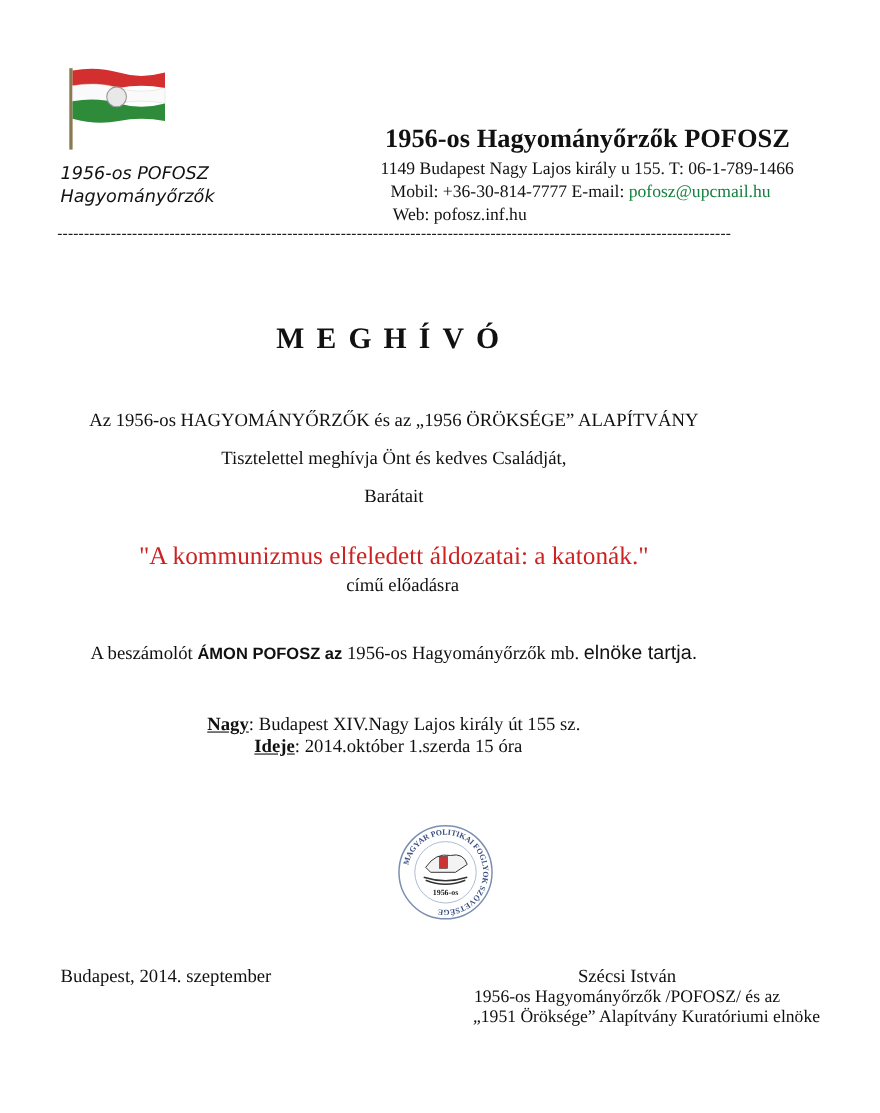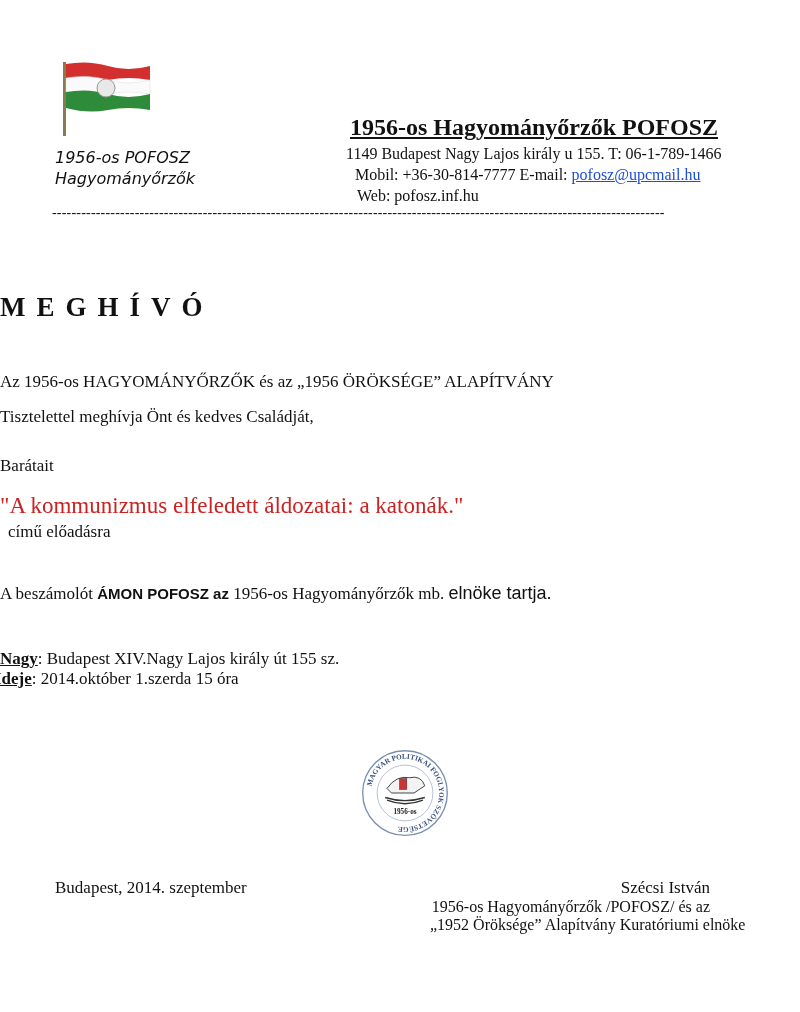--- a/index.html
+++ b/index.html
@@ -1,25 +1,25 @@
 <!DOCTYPE html>
 <html><head>
 <meta charset="utf-8">
 <style>
   html, body { margin:0; padding:0; background:#fff; }
   body { width:800px; height:1012px; position:relative; overflow:hidden;
          font-family:"Liberation Serif", serif; color:#111; }
   .abs { position:absolute; white-space:nowrap; }
   .flag { left:58px; top:58px; width:100px; height:80px; }
   .pin-text { font-family:"DejaVu Sans", sans-serif; font-style:italic; font-size:16px; left:55px; }
-  .org-title { left:350px; top:114px; font-size:24px; font-weight:bold;text-decoration:underline; }
+  .org-title { left:350px; top:114px; font-size:24px; font-weight:bold; }
   .hdr-line { font-size:16px; }
-  .link { color:#1d4ed8; text-decoration:underline; }
+  .link { color:#15803d; }
   .dashes { left:52px; top:205px; font-size:14px; letter-spacing:0.2px; overflow:hidden; width:685px; }
-  .center { left:0; width:716px; }
+  .center { left:0; width:716px; text-align:center; }
   .title { top:292px; font-size:27px; font-weight:bold; letter-spacing:11px; }
   .body16 { font-size:17px; }
   .lecture { top:493px; font-size:23px; color:#cc2222; }
   .bold-sans { font-family:"Liberation Sans", sans-serif; font-weight:bold; font-size:15px; }
   .sans { font-family:"Liberation Sans", sans-serif; font-size:18px; }
   .lbl { font-weight:bold; text-decoration:underline; }
   .seal { left:360px; top:748px; width:90px; height:90px; }
   .sig-small { font-size:16px; }
 </style>
 </head>
@@ -40,21 +40,21 @@
 <div class="abs hdr-line" style="left:355px;top:166px">
   <span>Mobil: +36-30-814-7777 E-mail: </span><span class="link">pofosz@upcmail.hu</span>
 </div>
 <div class="abs hdr-line" style="left:357px;top:187px">Web: pofosz.inf.hu</div>
 <div class="abs dashes">------------------------------------------------------------------------------------------------------------------------------</div>
 
 <div class="abs center title">MEGHÍVÓ</div>
 
 <div class="abs center body16" style="top:372px">Az 1956-os HAGYOMÁNYŐRZŐK és az  „1956 ÖRÖKSÉGE” ALAPÍTVÁNY</div>
 <div class="abs center body16" style="top:407px">Tisztelettel meghívja Önt és kedves Családját,</div>
-<div class="abs center body16" style="top:456px">Barátait</div>
+<div class="abs center body16" style="top:441px">Barátait</div>
 
 <div class="abs center lecture">"A kommunizmus elfeledett áldozatai: a katonák."</div>
 <div class="abs center body16" style="top:522px;left:8px">című előadásra</div>
 
 <div class="abs center body16" style="top:583px">
   <span>A beszámolót </span><span class="bold-sans">ÁMON POFOSZ az</span><span> 1956-os Hagyományőrzők mb. </span><span class="sans">elnöke tartja.</span>
 </div>
 
 <div class="abs center body16" style="top:649px">
   <span class="lbl">Nagy</span><span>: Budapest XIV.Nagy Lajos király út 155 sz.</span>
@@ -70,17 +70,17 @@
   <circle cx="50" cy="50" r="47" fill="#fff" stroke="#7a8fb0" stroke-width="1.5"></circle>
   <circle cx="50" cy="50" r="31" fill="none" stroke="#9aaac4" stroke-width="0.8"></circle>
   <text font-size="8" fill="#3a4f80" font-family="Liberation Serif, serif" font-weight="bold"><textPath href="#ring" startOffset="3%">MAGYAR POLITIKAI FOGLYOK SZÖVETSÉGE</textPath></text>
   <path d="M30 45 Q40 30 55 33 Q68 30 72 42 L60 50 L35 50 Z" fill="#f3f3f3" stroke="#333" stroke-width="1"></path>
   <rect x="44" y="34" width="8" height="12" fill="#c33" stroke="#333" stroke-width="0.6"></rect>
   <path d="M28 55 Q50 62 72 55 M30 58 Q50 66 70 58" stroke="#333" stroke-width="1.5" fill="none"></path>
   <text x="50" y="73" font-size="8" text-anchor="middle" font-family="Liberation Serif, serif" font-weight="bold" fill="#222">1956-os</text>
 </svg>
 
 <div class="abs body16" style="left:55px;top:878px">Budapest, 2014. szeptember</div>
-<div class="abs" style="left:430px;top:878px;width:280px;text-align:right">
+<div class="abs" style="left:430px;top:878px;width:280px;text-align:center">
   <div class="body16">Szécsi István</div>
   <div class="sig-small">1956-os Hagyományőrzők /POFOSZ/  és az</div>
-  <div class="sig-small">„1952 Öröksége” Alapítvány Kuratóriumi elnöke</div>
+  <div class="sig-small">„1951 Öröksége” Alapítvány Kuratóriumi elnöke</div>
 </div>
 
 </body></html>

